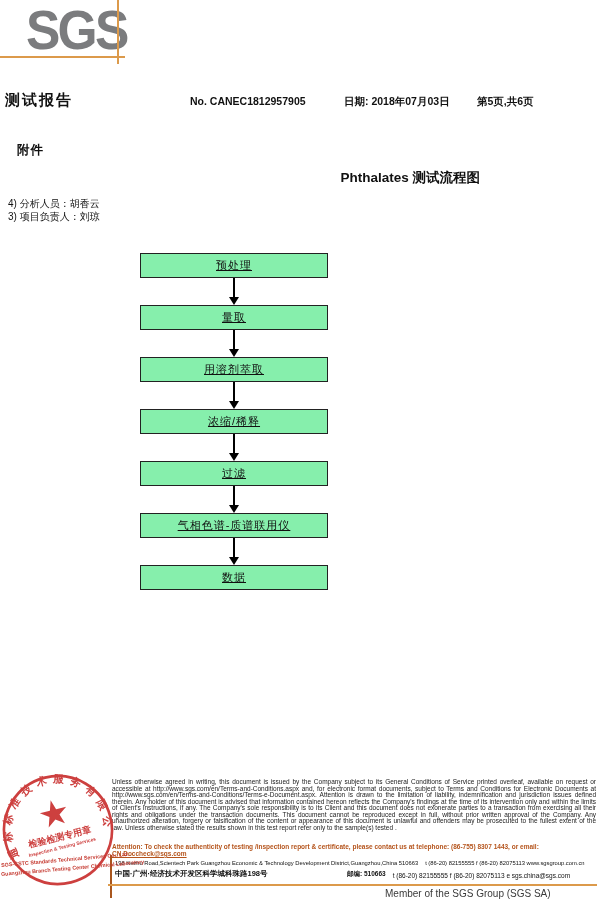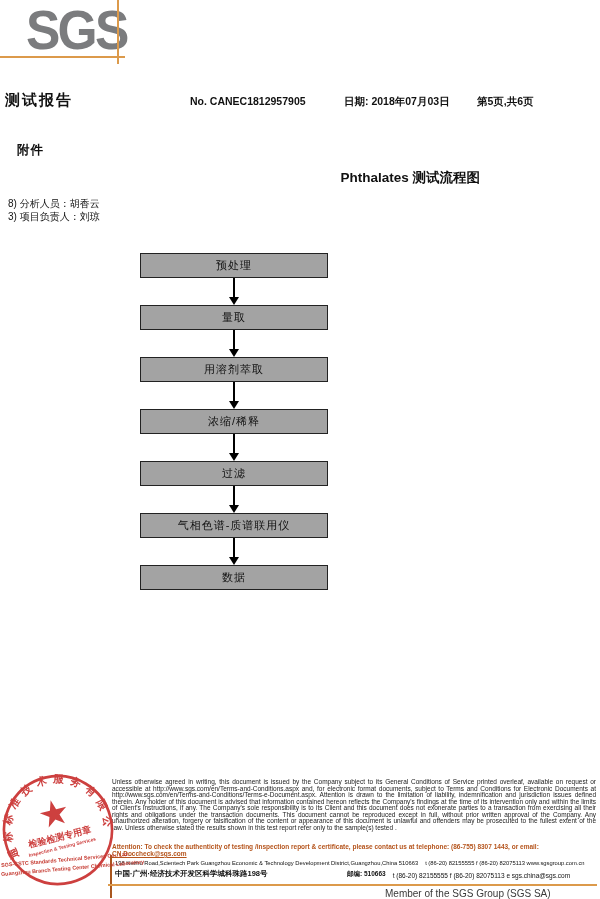--- a/index.html
+++ b/index.html
@@ -18,23 +18,23 @@
   .page-info{position:absolute;left:477px;top:95px;font-size:10.5px;font-weight:700;}
 
   
   .attachment-label{position:absolute;left:17px;top:142px;font-size:12.5px;font-weight:700;letter-spacing:1px;}
   .flow-title{position:absolute;left:0;top:169px;width:480px;text-align:right;
               font-size:13.5px;font-weight:700;}
   .personnel{position:absolute;left:8px;top:198px;font-size:10px;line-height:12.5px;}
 
   
   .flowchart{position:absolute;left:140px;top:253px;width:188px;}
-  .flow-box{height:25px;border:1px solid #222;box-sizing:border-box;background:#a3a3a3;
+  .flow-box{height:25px;border:1px solid #222;box-sizing:border-box;background:#86efac;
             display:flex;align-items:center;justify-content:center;
-            font-size:11px;color:#111;letter-spacing:1px;}
+            font-size:11px;color:#111;letter-spacing:1px;text-decoration:underline;}
   .flow-arrow{height:27px;display:flex;flex-direction:column;align-items:center;}
   .flow-arrow .shaft{width:2px;flex:1;background:#000;}
   .flow-arrow .head{width:0;height:0;border-left:5px solid transparent;
                     border-right:5px solid transparent;border-top:8px solid #000;}
 
   
   .legal{position:absolute;left:112px;top:779px;width:484px;font-size:6.5px;line-height:6.5px;
          text-align:justify;color:#1a1a1a;}
   .attention{position:absolute;left:112px;top:844px;width:484px;font-size:6.5px;line-height:6.8px;
              font-weight:700;color:#b5541c;}
@@ -70,21 +70,21 @@
   <div class="accent-vline"></div>
 
   <div class="report-title">测试报告</div>
   <div class="report-no">No. CANEC1812957905</div>
   <div class="report-date">日期: 2018年07月03日</div>
   <div class="page-info">第5页,共6页</div>
 
   <div class="attachment-label">附件</div>
   <div class="flow-title">Phthalates 测试流程图</div>
   <div class="personnel">
-    <div>8) 分析人员：胡香云</div>
+    <div>4) 分析人员：胡香云</div>
     <div>3) 项目负责人：刘琼</div>
   </div>
 
   <div class="flowchart">
     <div class="flow-box">预处理</div>
     <div class="flow-arrow">
         <div class="shaft"></div>
         <div class="head"></div>
       </div>
     <div class="flow-box">量取</div>

